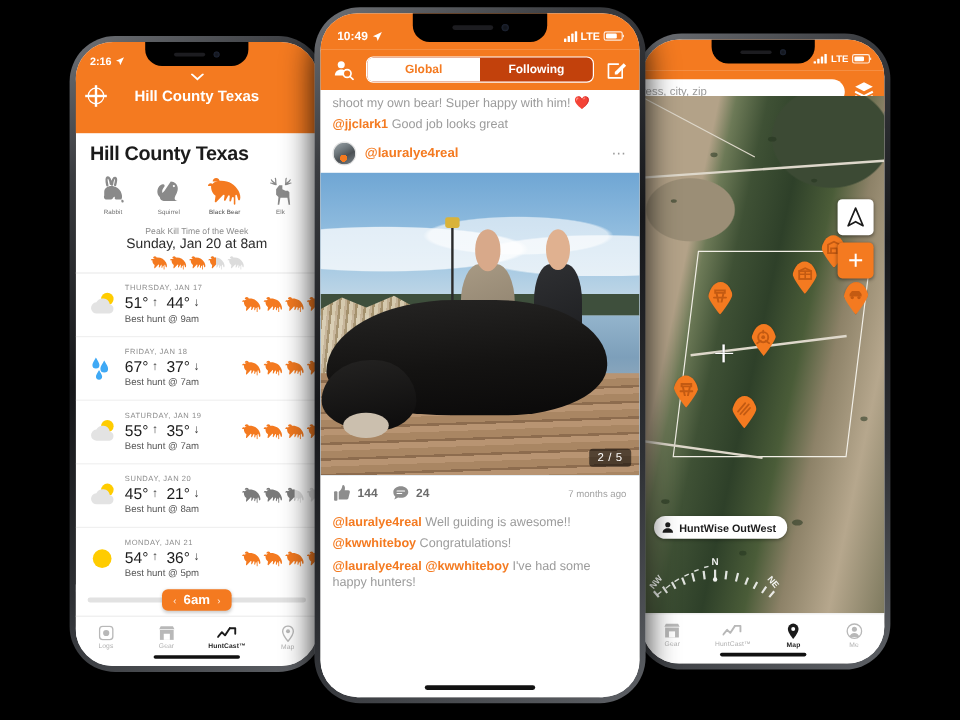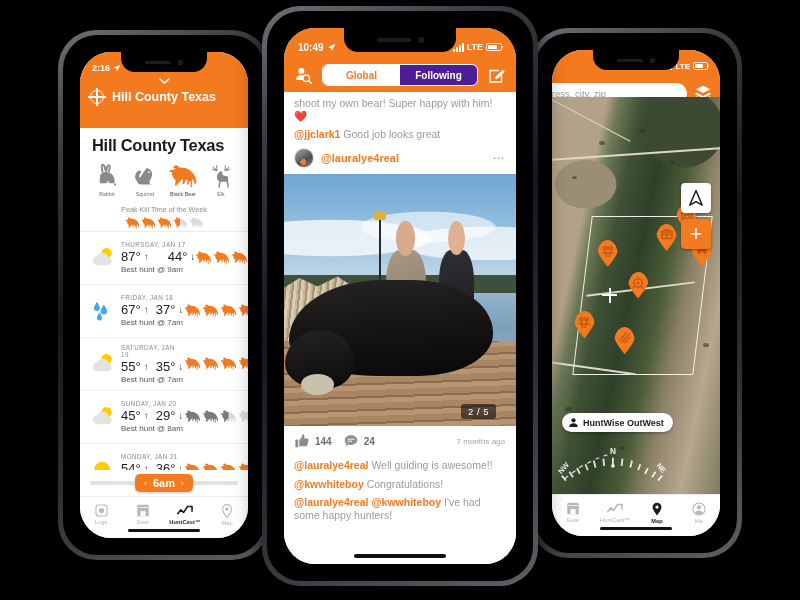--- a/index.html
+++ b/index.html
@@ -16,21 +16,21 @@
     position: absolute;
     border-radius: 38px;
     background: linear-gradient(150deg,#6e7176 0%,#3a3c40 18%,#16171a 45%,#2e3034 72%,#5e6166 100%);
     padding: 5px;
     box-shadow: 0 10px 26px rgba(0,0,0,.85);
   }
   .phone .bezel {
     width: 100%; height: 100%;
     border-radius: 34px;
     background: #000;
-    padding: 17px;
+    padding: 0;
     position: relative;
   }
   .screen {
     width: 100%; height: 100%;
     border-radius: 31px;
     overflow: hidden;
     background: #fff;
     position: relative;
   }
   .notch {
@@ -101,21 +101,21 @@
   }
   .slider-pill .ch { font-size:8px; opacity:.85; font-weight:400; }
   .tabbar { position:absolute; left:0; right:0; bottom:0; height:42px; background:#fff; border-top:1px solid #ededed; display:flex; }
   .tab { flex:1; display:flex; flex-direction:column; align-items:center; justify-content:center; gap:2px; padding-bottom:6px; }
   .tab .tlabel { font-size:5.6px; color:#b0b0b0; letter-spacing:.1px; }
   .tab.active .tlabel { color:#1b1b1b; font-weight:700; }
 
   
   #phone-center { left:262px; top:6px; width:276px; height:580px; z-index:20; }
   .cp-header { background:#F47A20; display:flex; align-items:center; padding:0 10px; gap:6px; height:34px; }
-  .seg { display:flex; background:#4c1d95; border:1.5px solid #fff; border-radius:6px; overflow:hidden; flex:1; margin:0 4px; height:22px; }
+  .seg { display:flex; background:#c2410c; border:1.5px solid #fff; border-radius:6px; overflow:hidden; flex:1; margin:0 4px; height:22px; }
   .seg div { flex:1; display:flex; align-items:center; justify-content:center; font-size:10px; font-weight:600; }
   .seg .on { background:#fff; color:#F47A20; }
   .seg .off { color:#fff; }
   .cp-feed { background:#fff; height:100%; }
   .cmt { font-size:10.5px; padding:5px 10px 0; line-height:1.25; color:#9b9b9b; }
   .cmt .u { color:#F47A20; font-weight:700; }
   .poster { display:flex; align-items:center; gap:7px; padding:7px 10px 6px; }
   .avatar {
     width:20px; height:20px; border-radius:50%; flex:0 0 auto;
     background:
@@ -150,21 +150,21 @@
   .man:before { content:''; position:absolute; left:26%; top:-30%; width:48%; height:36%;
          background:#d8a98a; border-radius:50%; }
   .woman { position:absolute; left:67%; top:30%; width:15%; height:36%;
          background:linear-gradient(160deg,#2f3033,#17181a); border-radius:34% 34% 18% 18%; }
   .woman:before { content:''; position:absolute; left:24%; top:-32%; width:50%; height:38%;
          background:#e0b190; border-radius:50%; }
   .woman:after { content:''; position:absolute; left:12%; top:-34%; width:74%; height:62%;
          background:linear-gradient(#4a3224,#2e1d12); border-radius:50% 50% 42% 42%; z-index:-1; }
   .bow { position:absolute; left:41%; top:16%; width:2px; height:30%; background:#2a2a2a; }
   .bow:before { content:''; position:absolute; left:-5px; top:-4px; width:12px; height:9px; background:#d9b33a; border-radius:2px; }
-  .counter { position:absolute; right:20px; bottom:7px; background:rgba(0,0,0,.55); color:#fff;
+  .counter { position:absolute; right:7px; bottom:7px; background:rgba(0,0,0,.55); color:#fff;
              font-size:9.5px; padding:2px 7px; border-radius:3px; letter-spacing:.5px; }
   .act-row { display:flex; align-items:center; gap:6px; padding:8px 11px 4px; }
   .act-count { font-size:10px; color:#6c6c6c; font-weight:600; }
   .ago { margin-left:auto; font-size:8px; color:#a3a3a3; }
 
   
   #phone-right { left:530px; top:28px; width:212px; height:530px; }
   .rp-header { background:#F47A20; height:34px; display:flex; align-items:center; padding:0 8px 0 0; }
   .rp-search { flex:1; background:#fff; height:21px; border-radius:11px; display:flex; align-items:center;
                padding-left:10px; font-size:9.5px; color:#9b9b9b; margin-left:-26px; }
@@ -261,20 +261,21 @@
               <svg width="26" height="26" viewBox="0 0 40 40">
                 <path d="M14 12c-2-3-5-3-6-6m6 6c-3 0-5-2-7-2m7 2c-1-3 0-6-1-8M26 12c2-3 5-3 6-6m-6 6c3 0 5-2 7-2m-7 2c1-3 0-6 1-8" stroke="#8a8a8a" stroke-width="1.6" fill="none" stroke-linecap="round"></path>
                 <path d="M18 13h4v5l4 2h3l2 2v6l1 10h-2l-1.5-9h-9L18 38h-2l1-10-3-3v-7z" fill="#8a8a8a"></path>
               </svg>
               <div class="aname">Elk</div>
             </div>
           </div>
 
           <div class="peak">
             <div class="peak-lbl">Peak Kill Time of the Week</div>
+            <div class="peak-val">Sunday, Jan 20 at 8am</div>
             <div class="bearrow" id="peak-bears">
                 <svg viewBox="0 0 46 36" width="15" height="11.700000000000001">
                   <path d="M8 6c0-2.5 2-4.5 4.5-4.5S17 3.5 17 6M2 12c0-2 1.5-3.5 3.5-3.5S9 10 9 12M6 12c2-5 7-7 13-7 10 0 18 5 22 13 2 4 3 8 2 11-.5 1.5-2 1.5-2.5 0l-1.5-5c-.4-1.3-2-1-2 .4V35c0 1-2 1-2 0v-8c0-1.5-2-1.5-2.4-.2l-1 4c-.4 1.3-2.3 1-2.2-.4l.4-5.5c0-1.3-1.6-1.6-2.2-.4l-3 5.5c-.6 1.2-2.4.7-2.2-.7l.8-5c.2-1.4-1.6-2-2.2-.6L13 32c-.6 1.3-2.5.8-2.3-.7l1-7c-3-2-6-6-5.7-12.3z" fill="#F47A20"></path>
                 </svg>
                 <svg viewBox="0 0 46 36" width="15" height="11.700000000000001">
                   <path d="M8 6c0-2.5 2-4.5 4.5-4.5S17 3.5 17 6M2 12c0-2 1.5-3.5 3.5-3.5S9 10 9 12M6 12c2-5 7-7 13-7 10 0 18 5 22 13 2 4 3 8 2 11-.5 1.5-2 1.5-2.5 0l-1.5-5c-.4-1.3-2-1-2 .4V35c0 1-2 1-2 0v-8c0-1.5-2-1.5-2.4-.2l-1 4c-.4 1.3-2.3 1-2.2-.4l.4-5.5c0-1.3-1.6-1.6-2.2-.4l-3 5.5c-.6 1.2-2.4.7-2.2-.7l.8-5c.2-1.4-1.6-2-2.2-.6L13 32c-.6 1.3-2.5.8-2.3-.7l1-7c-3-2-6-6-5.7-12.3z" fill="#F47A20"></path>
                 </svg>
                 <svg viewBox="0 0 46 36" width="15" height="11.700000000000001">
                   <path d="M8 6c0-2.5 2-4.5 4.5-4.5S17 3.5 17 6M2 12c0-2 1.5-3.5 3.5-3.5S9 10 9 12M6 12c2-5 7-7 13-7 10 0 18 5 22 13 2 4 3 8 2 11-.5 1.5-2 1.5-2.5 0l-1.5-5c-.4-1.3-2-1-2 .4V35c0 1-2 1-2 0v-8c0-1.5-2-1.5-2.4-.2l-1 4c-.4 1.3-2.3 1-2.2-.4l.4-5.5c0-1.3-1.6-1.6-2.2-.4l-3 5.5c-.6 1.2-2.4.7-2.2-.7l.8-5c.2-1.4-1.6-2-2.2-.6L13 32c-.6 1.3-2.5.8-2.3-.7l1-7c-3-2-6-6-5.7-12.3z" fill="#F47A20"></path>
                 </svg>
@@ -296,23 +297,23 @@
               <div class="fc-row">
                 <div class="fc-icon">
                   <svg viewBox="0 0 30 26" width="26" height="23">
                     <circle cx="19" cy="8" r="6" fill="#FFCC00"></circle>
                     <path d="M9 22a5.4 5.4 0 0 1-.6-10.8A7 7 0 0 1 21.4 13 4.6 4.6 0 0 1 21 22z" fill="#e3e3e3"></path>
                   </svg>
                 </div>
                 <div class="fc-mid">
                   <div class="fc-date">THURSDAY, JAN 17</div>
                   <div class="fc-temps">
-                    <span>87°</span>
+                    <span>51°</span>
                     <span class="ar">↑</span>
-                    <span style="margin-left:16px">44°</span>
+                    <span style="margin-left:4px">44°</span>
                     <span class="ar">↓</span>
                   </div>
                   <div class="fc-best">Best hunt @ 9am</div>
                 </div>
                 <div class="fc-bears">
                   <svg viewBox="0 0 46 36" width="17" height="13.26">
                     <path d="M8 6c0-2.5 2-4.5 4.5-4.5S17 3.5 17 6M2 12c0-2 1.5-3.5 3.5-3.5S9 10 9 12M6 12c2-5 7-7 13-7 10 0 18 5 22 13 2 4 3 8 2 11-.5 1.5-2 1.5-2.5 0l-1.5-5c-.4-1.3-2-1-2 .4V35c0 1-2 1-2 0v-8c0-1.5-2-1.5-2.4-.2l-1 4c-.4 1.3-2.3 1-2.2-.4l.4-5.5c0-1.3-1.6-1.6-2.2-.4l-3 5.5c-.6 1.2-2.4.7-2.2-.7l.8-5c.2-1.4-1.6-2-2.2-.6L13 32c-.6 1.3-2.5.8-2.3-.7l1-7c-3-2-6-6-5.7-12.3z" fill="#F47A20"></path>
                   </svg>
                   <svg viewBox="0 0 46 36" width="17" height="13.26">
                     <path d="M8 6c0-2.5 2-4.5 4.5-4.5S17 3.5 17 6M2 12c0-2 1.5-3.5 3.5-3.5S9 10 9 12M6 12c2-5 7-7 13-7 10 0 18 5 22 13 2 4 3 8 2 11-.5 1.5-2 1.5-2.5 0l-1.5-5c-.4-1.3-2-1-2 .4V35c0 1-2 1-2 0v-8c0-1.5-2-1.5-2.4-.2l-1 4c-.4 1.3-2.3 1-2.2-.4l.4-5.5c0-1.3-1.6-1.6-2.2-.4l-3 5.5c-.6 1.2-2.4.7-2.2-.7l.8-5c.2-1.4-1.6-2-2.2-.6L13 32c-.6 1.3-2.5.8-2.3-.7l1-7c-3-2-6-6-5.7-12.3z" fill="#F47A20"></path>
@@ -395,21 +396,21 @@
                   <svg viewBox="0 0 30 26" width="26" height="23">
                     <circle cx="19" cy="8" r="6" fill="#FFCC00"></circle>
                     <path d="M9 22a5.4 5.4 0 0 1-.6-10.8A7 7 0 0 1 21.4 13 4.6 4.6 0 0 1 21 22z" fill="#e3e3e3"></path>
                   </svg>
                 </div>
                 <div class="fc-mid">
                   <div class="fc-date">SUNDAY, JAN 20</div>
                   <div class="fc-temps">
                     <span>45°</span>
                     <span class="ar">↑</span>
-                    <span style="margin-left:4px">29°</span>
+                    <span style="margin-left:4px">21°</span>
                     <span class="ar">↓</span>
                   </div>
                   <div class="fc-best">Best hunt @ 8am</div>
                 </div>
                 <div class="fc-bears">
                   <svg viewBox="0 0 46 36" width="17" height="13.26">
                     <path d="M8 6c0-2.5 2-4.5 4.5-4.5S17 3.5 17 6M2 12c0-2 1.5-3.5 3.5-3.5S9 10 9 12M6 12c2-5 7-7 13-7 10 0 18 5 22 13 2 4 3 8 2 11-.5 1.5-2 1.5-2.5 0l-1.5-5c-.4-1.3-2-1-2 .4V35c0 1-2 1-2 0v-8c0-1.5-2-1.5-2.4-.2l-1 4c-.4 1.3-2.3 1-2.2-.4l.4-5.5c0-1.3-1.6-1.6-2.2-.4l-3 5.5c-.6 1.2-2.4.7-2.2-.7l.8-5c.2-1.4-1.6-2-2.2-.6L13 32c-.6 1.3-2.5.8-2.3-.7l1-7c-3-2-6-6-5.7-12.3z" fill="#7a7a7a"></path>
                   </svg>
                   <svg viewBox="0 0 46 36" width="17" height="13.26">
                     <path d="M8 6c0-2.5 2-4.5 4.5-4.5S17 3.5 17 6M2 12c0-2 1.5-3.5 3.5-3.5S9 10 9 12M6 12c2-5 7-7 13-7 10 0 18 5 22 13 2 4 3 8 2 11-.5 1.5-2 1.5-2.5 0l-1.5-5c-.4-1.3-2-1-2 .4V35c0 1-2 1-2 0v-8c0-1.5-2-1.5-2.4-.2l-1 4c-.4 1.3-2.3 1-2.2-.4l.4-5.5c0-1.3-1.6-1.6-2.2-.4l-3 5.5c-.6 1.2-2.4.7-2.2-.7l.8-5c.2-1.4-1.6-2-2.2-.6L13 32c-.6 1.3-2.5.8-2.3-.7l1-7c-3-2-6-6-5.7-12.3z" fill="#7a7a7a"></path>

